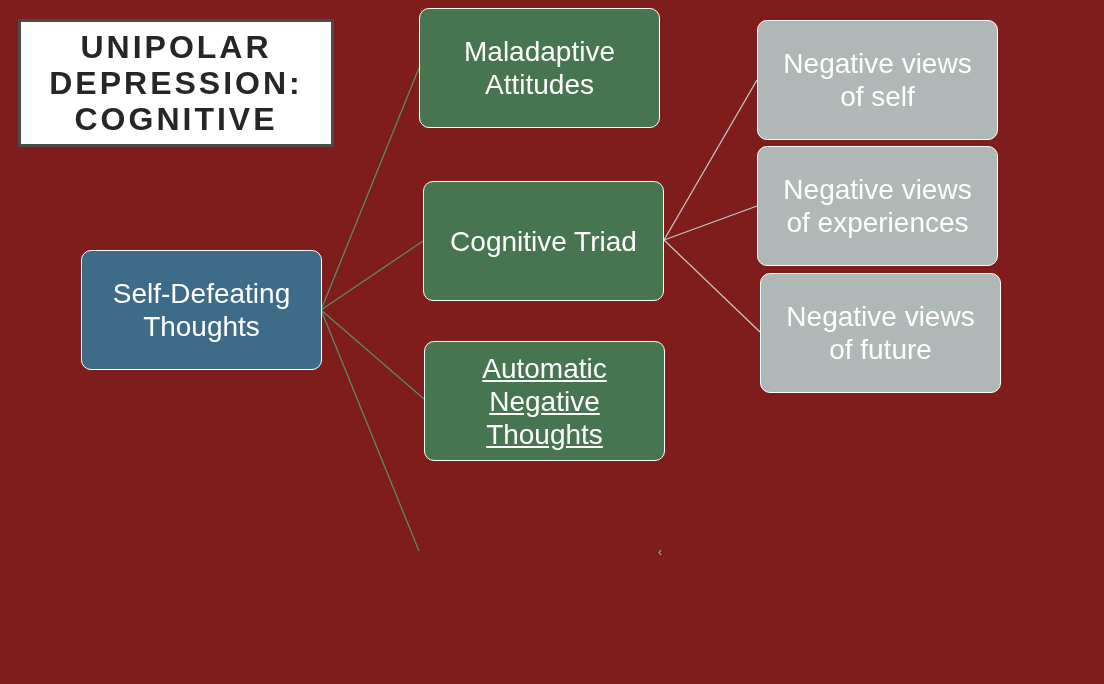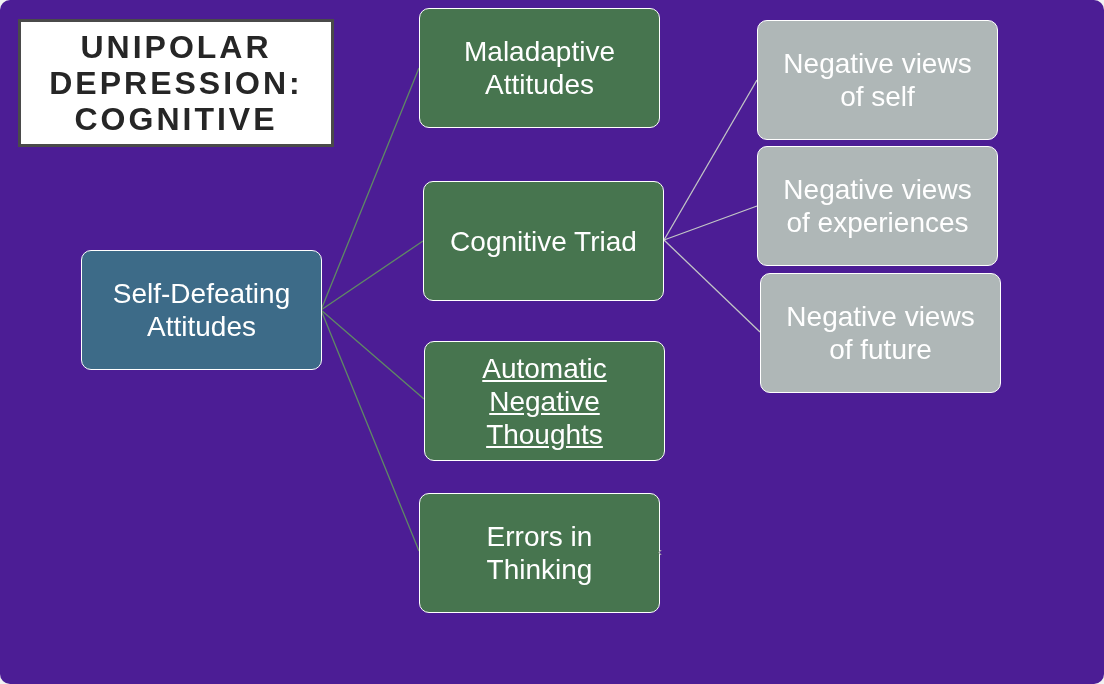--- a/index.html
+++ b/index.html
@@ -8,22 +8,21 @@
       width: 1104px;
       height: 684px;
       overflow: hidden;
       background: #f2f2f2;
       font-family: "Liberation Sans", sans-serif;
     }
     .slide {
       position: relative;
       width: 1104px;
       height: 684px;
-      background: #4c1d95;
-      border-radius: 10px;
+      background: #7f1d1d;
     }
     .title-box {
       position: absolute;
       left: 18px;
       top: 19px;
       width: 316px;
       height: 128px;
       background: #ffffff;
       border: 3px solid #4a4a4a;
       box-sizing: border-box;
@@ -88,33 +87,31 @@
     <line x1="321" y1="310" x2="419" y2="68" stroke="#5f8a64" stroke-width="1.3"></line>
     <line x1="321" y1="310" x2="423" y2="241" stroke="#5f8a64" stroke-width="1.3"></line>
     <line x1="321" y1="310" x2="424" y2="399" stroke="#5f8a64" stroke-width="1.3"></line>
     <line x1="321" y1="310" x2="419" y2="551" stroke="#5f8a64" stroke-width="1.3"></line>
     <line x1="664" y1="240" x2="757" y2="80" stroke="#c2c6c6" stroke-width="1.3"></line>
     <line x1="664" y1="240" x2="757" y2="206" stroke="#c2c6c6" stroke-width="1.3"></line>
     <line x1="664" y1="240" x2="760" y2="332" stroke="#c2c6c6" stroke-width="1.3"></line>
   </svg>
 
   <div class="node root" style="left:81px; top:250px; width:241px; height:120px;">Self-Defeating
-Attitudes</div>
+Thoughts</div>
 
   <div class="node l1" style="left:419px; top:8px; width:241px; height:120px;">Maladaptive
 Attitudes</div>
 
   <div class="node l1" style="left:423px; top:181px; width:241px; height:120px;">Cognitive Triad</div>
 
   <div class="node l1" style="left:424px; top:341px; width:241px; height:120px;text-decoration:underline;">Automatic
 Negative
 Thoughts</div>
 
-  <div class="node l1" style="left:419px; top:493px; width:241px; height:120px;">Errors in
-Thinking</div>
 
   <div class="node l2" style="left:757px; top:20px; width:241px; height:120px;">Negative views
 of self</div>
 
   <div class="node l2" style="left:757px; top:146px; width:241px; height:120px;">Negative views
 of experiences</div>
 
   <div class="node l2" style="left:760px; top:273px; width:241px; height:120px;">Negative views
 of future</div>
 

